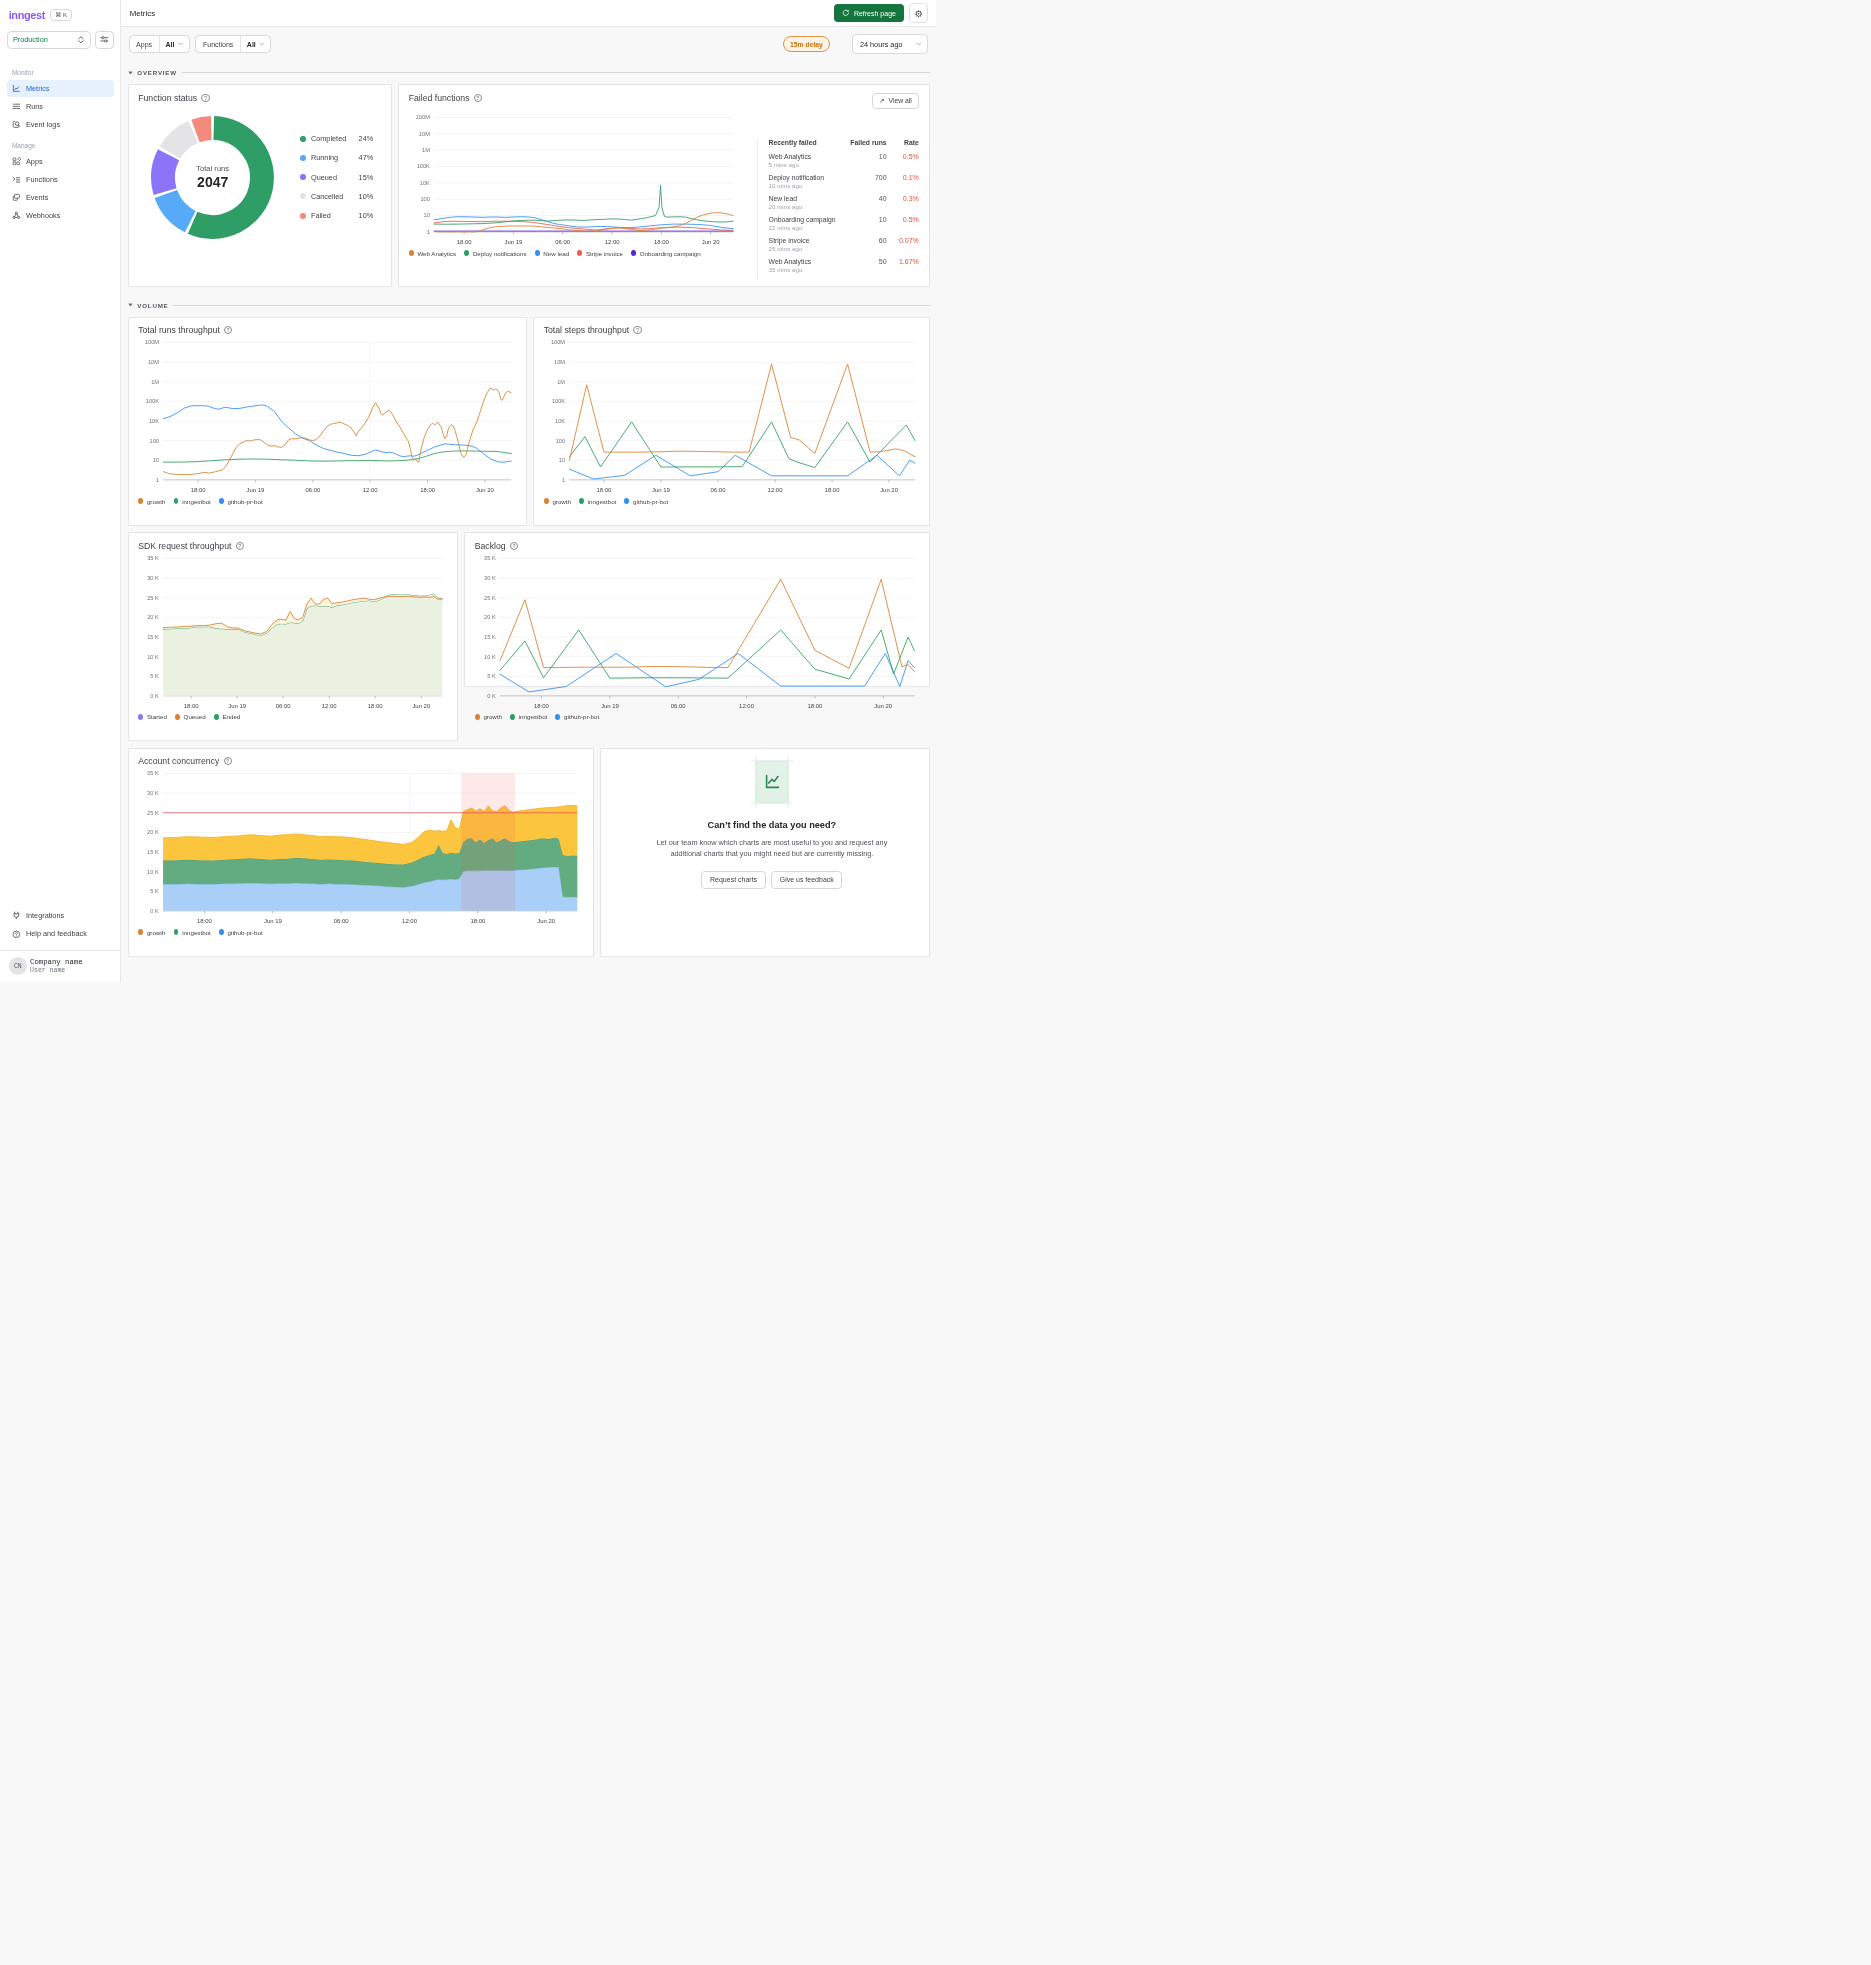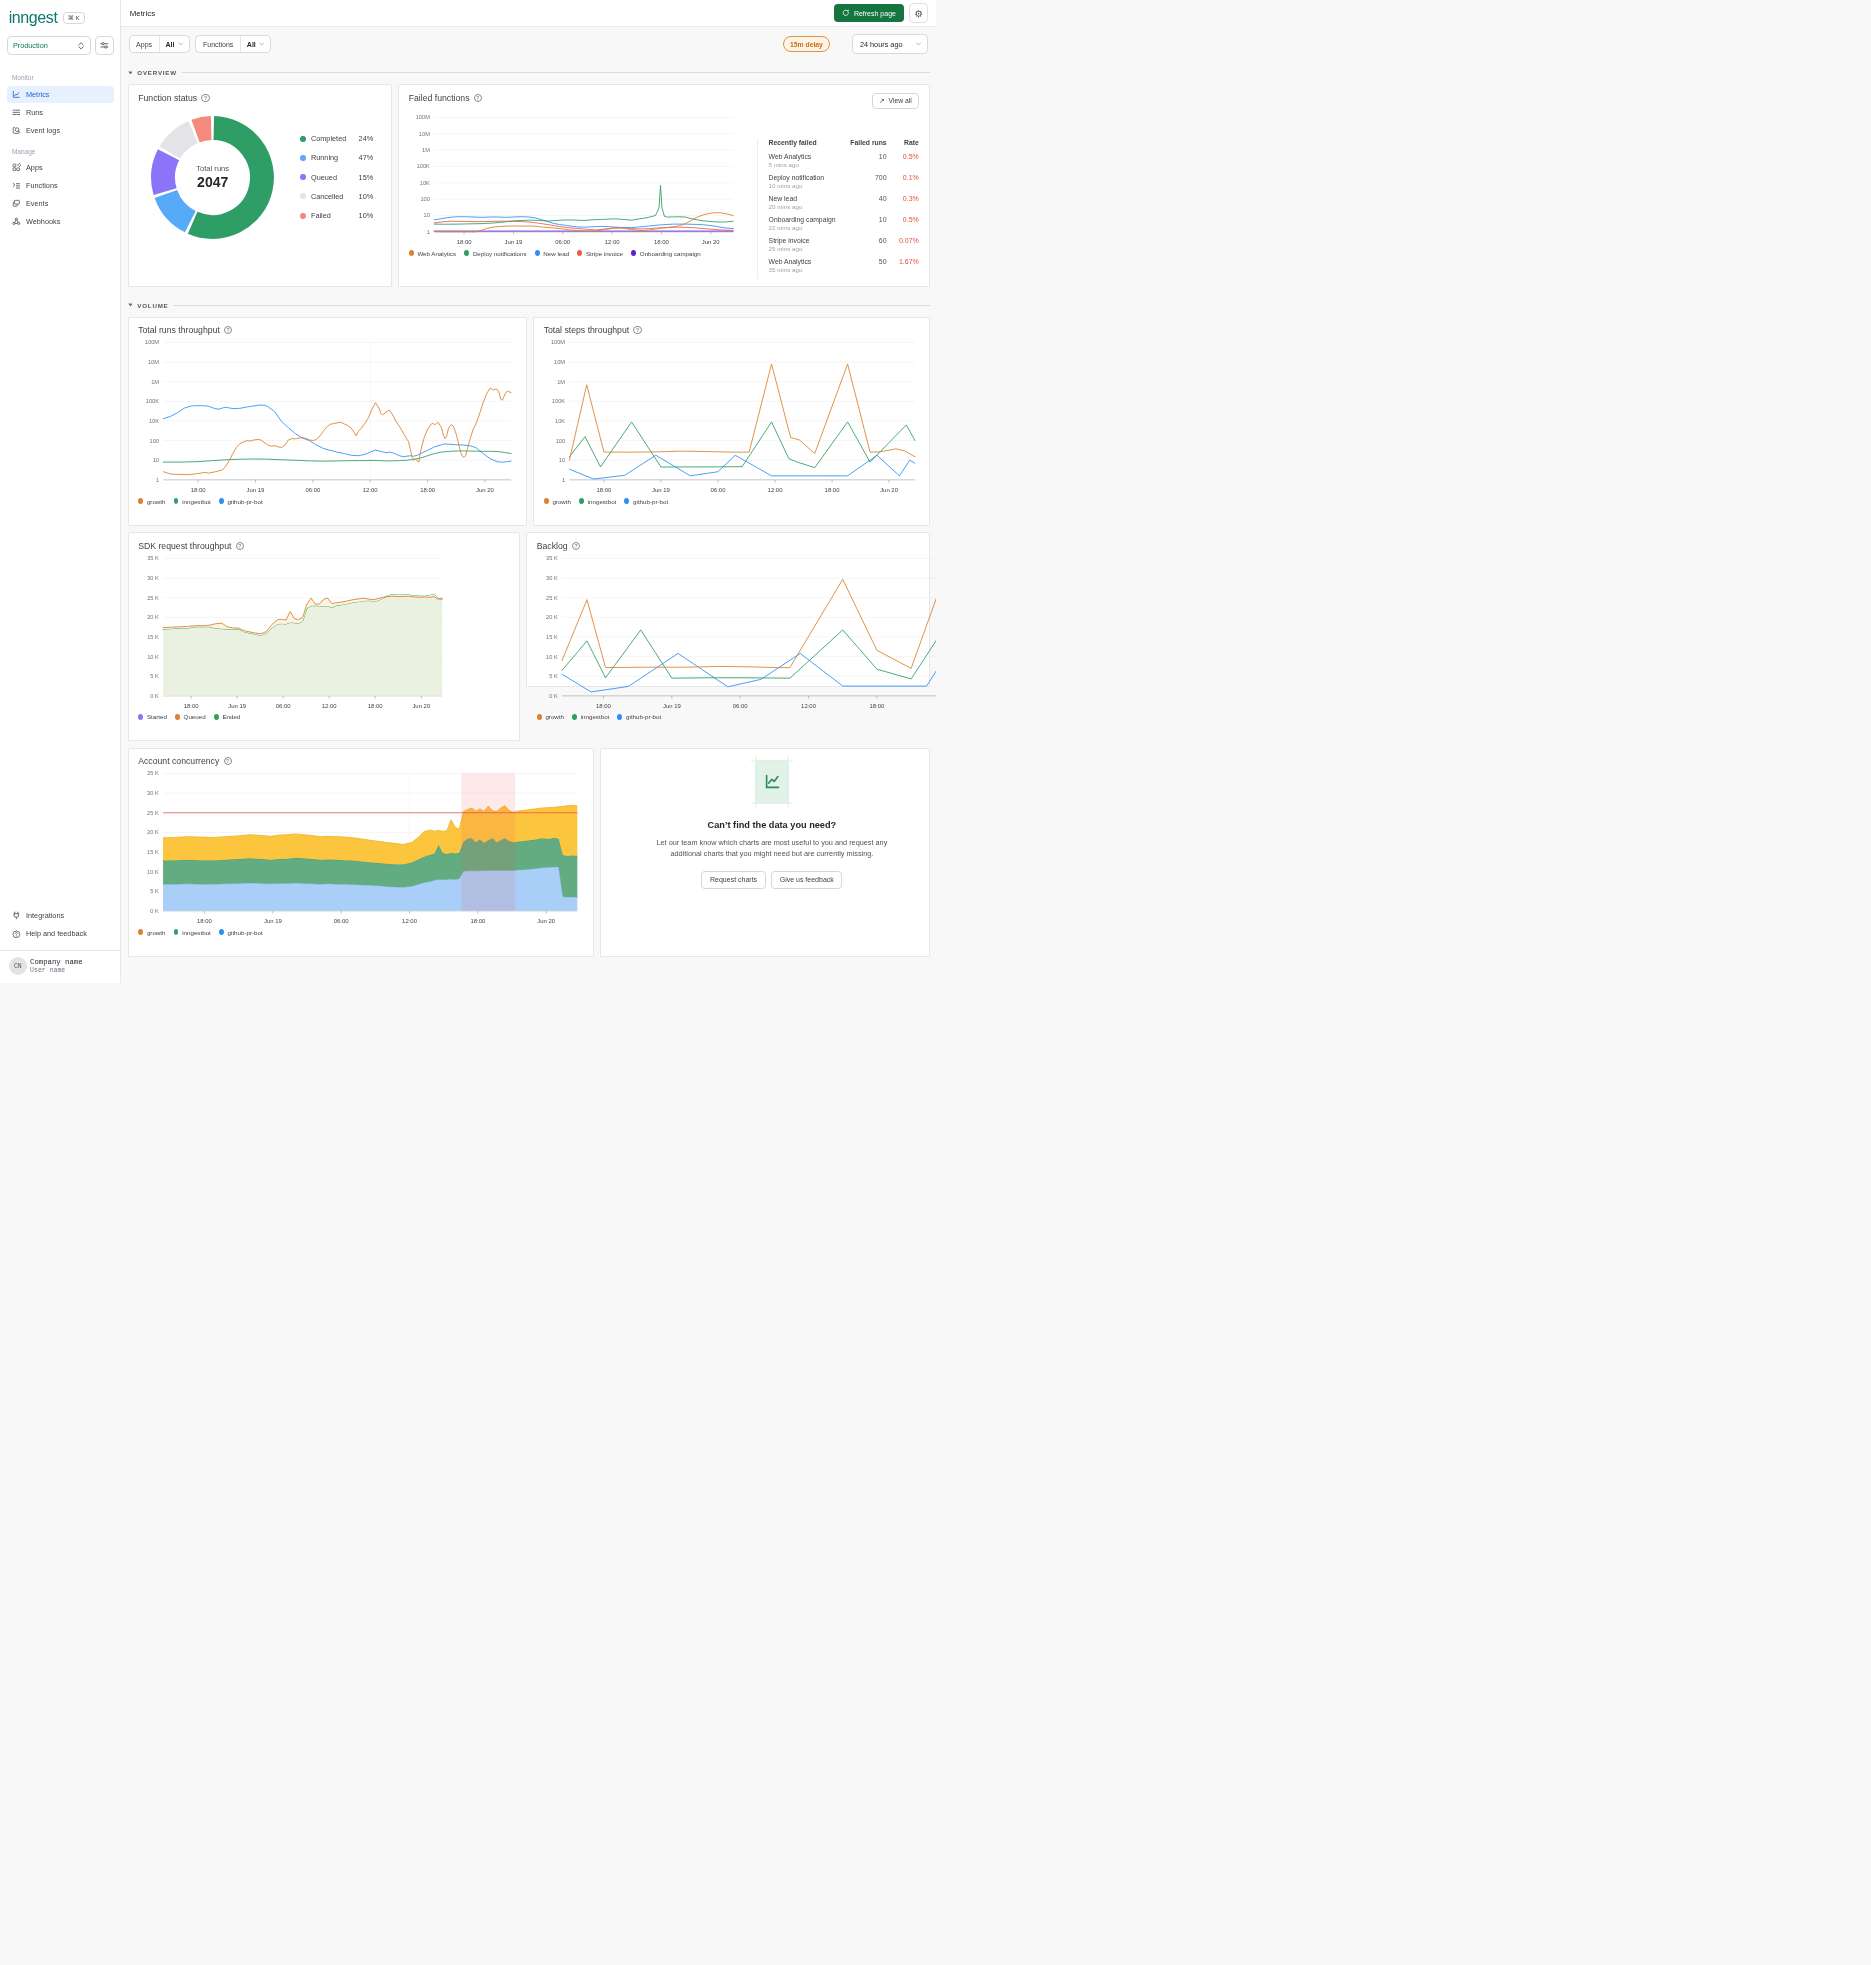--- a/index.html
+++ b/index.html
@@ -2,21 +2,21 @@
 <html style="font-size:8.7px"><head>
 <meta charset="utf-8">
 <style>
   * { margin:0; padding:0; box-sizing:border-box; }
   html,body { background:#f8f8f8; font-family:"Liberation Sans", sans-serif; color:#27272a; }
   .app { width:936px; height:983px; display:flex; background:#f8f8f8; overflow:hidden; }
 
   
   .sidebar { width:121px; flex:none; background:#fff; border-right:0.5px solid #e7e7e9; display:flex; flex-direction:column; padding:8.7px 6.5px 7.6px; }
   .logo-row { display:flex; align-items:center; gap:5.4px; padding-left:2.2px; margin-bottom:9.7px; }
-  .logo { font-size:16px; font-weight:400; letter-spacing:-0.4px; color:#0f766e; }
+  .logo { font-size:11px; font-weight:700; letter-spacing:-0.4px; color:#8b5cf6; }
   .kbd { border:0.5px solid #d7d7db; border-radius:3.8px; padding:1.6px 3.8px; font-size:6.2px; color:#52525b; background:#fff; }
   .env-row { display:flex; gap:4.3px; margin-bottom:12px; }
   .env-select { flex:1; display:flex; align-items:center; justify-content:space-between; border:0.5px solid #d7d7db; border-radius:4.3px; background:#fff; height:18.4px; padding:0 5.4px; font-size:7.3px; font-weight:500; color:#0e7a4a; cursor:pointer; }
   .icon-btn-sq { width:18.4px; height:18.4px; flex:none; border:0.5px solid #d7d7db; border-radius:4.3px; background:#fff; display:flex; align-items:center; justify-content:center; cursor:pointer; }
   .nav-group-label { font-size:6.5px; color:#9ca3af; padding:7.6px 5.4px 4.3px; }
   .nav-item { display:flex; align-items:center; gap:5.4px; height:17px; border-radius:3.8px; padding:0 5.4px; font-size:7.3px; color:#3f3f46; cursor:pointer; margin-bottom:1.1px; }
   .nav-item svg { flex:none; }
   .nav-item.active { background:#e6f1fd; color:#2566e0; font-weight:500; }
   .sidebar-spacer { flex:1; }
   .sidebar-divider { height:0.5px; background:#e7e7e9; margin:6.5px -6.5px 0; }
@@ -76,21 +76,21 @@
   .ft-time { font-size:6.2px; color:#a1a1aa; margin-top:1.1px; }
   .ft-runs { font-size:7px; color:#52525b; text-align:right; }
   .ft-rate { font-size:7px; color:#e2503c; text-align:right; }
 
   .legend { display:flex; align-items:center; gap:8.1px; margin-top:2.7px; flex-wrap:wrap; }
   .legend .item { display:flex; align-items:center; gap:3.8px; font-size:6.2px; color:#3f3f46; cursor:pointer; }
   .legend .dot { width:4.9px; height:6px; }
 
   .c-runs { width:399px; height:209px; flex:none; }
   .c-steps { flex:1; min-width:0; height:209px; }
-  .c-sdk { width:392px; flex:none; height:209px; }
+  .c-sdk { width:330px; flex:none; height:209px; }
   .c-backlog { flex:1; min-width:0; height:155px; }
   .c-account { width:466px; flex:none; height:209px; }
   .c-cta { flex:1; min-width:0; height:209px; display:flex; flex-direction:column; align-items:center; text-align:center;padding-left:24px; }
 
   .cta-heading { font-size:9.2px; font-weight:700; color:#27272a; margin:12px 0 6.5px; }
   .cta-body { font-size:7.3px; color:#52525b; line-height:1.55; max-width:255px; }
   .cta-buttons { display:flex; gap:5.4px; margin-top:12px; }
   .btn-outline { border:0.5px solid #d6d6da; border-radius:3.8px; background:#fff; padding:4.3px 7.6px; font-size:7px; color:#3f3f46; cursor:pointer; }
 
   svg.chart { display:block; }

